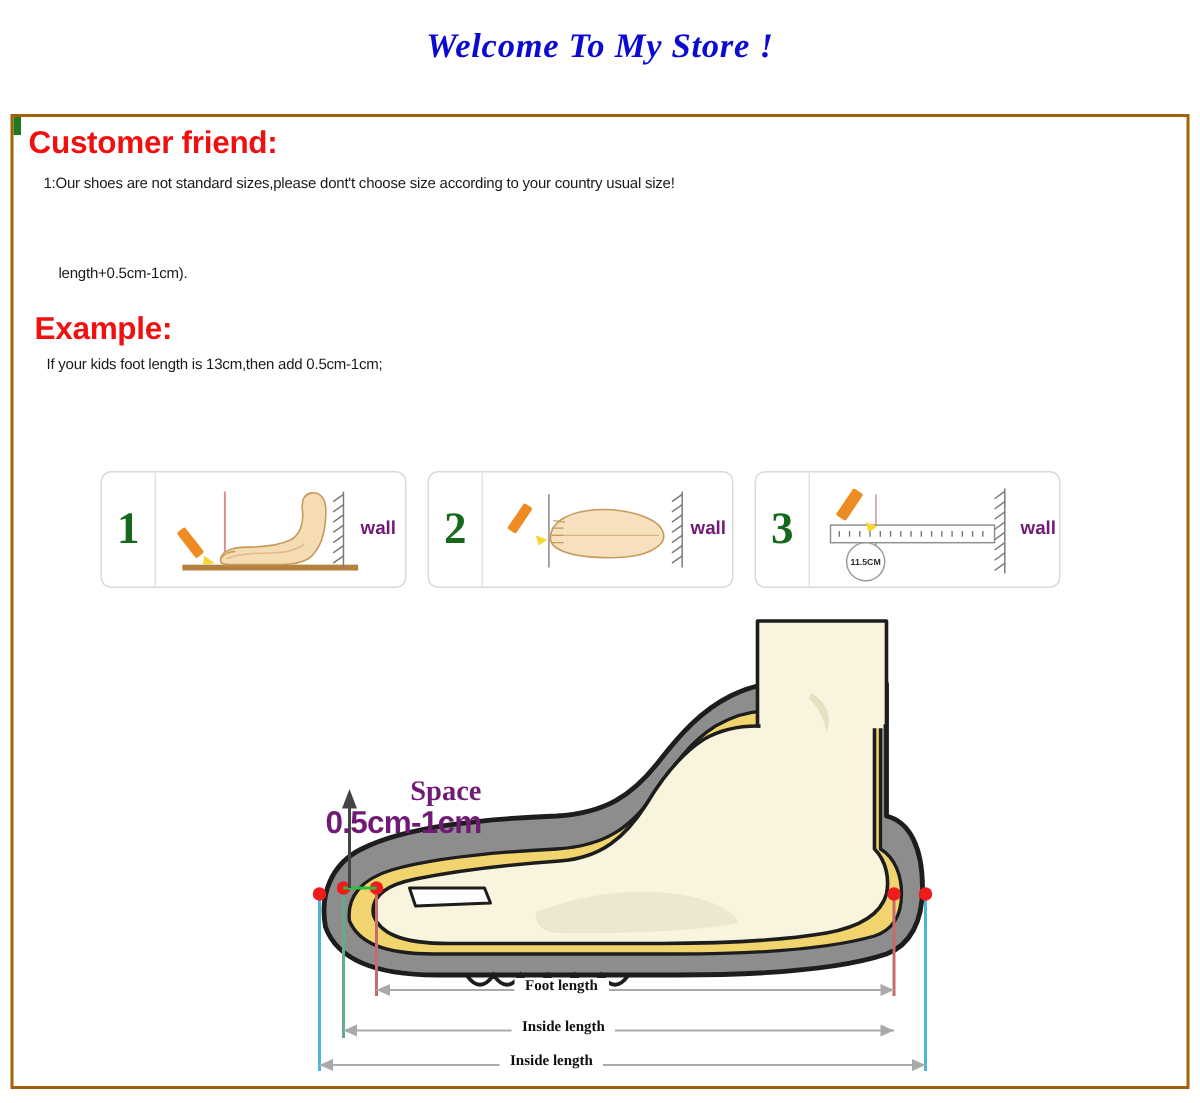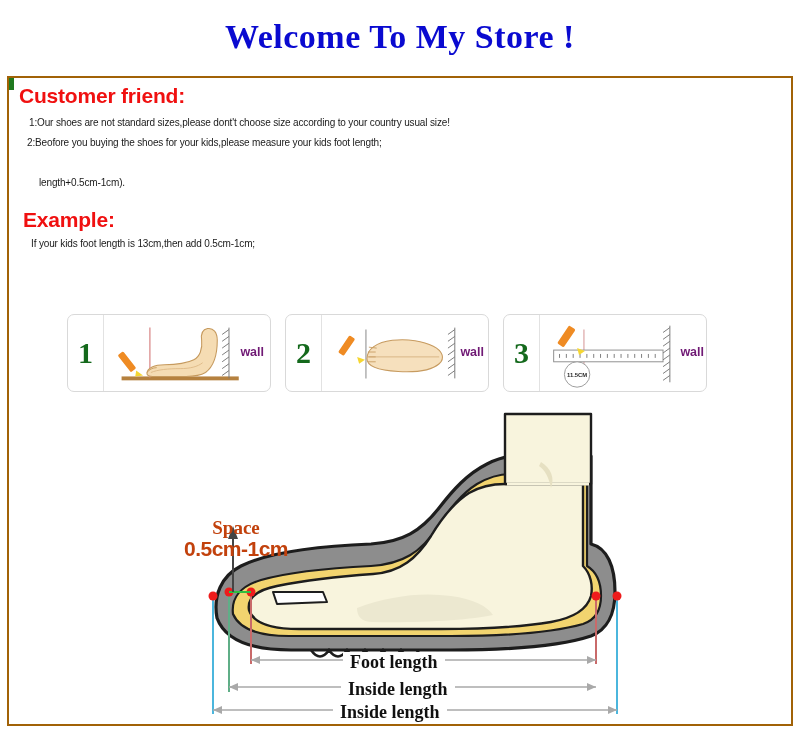--- a/index.html
+++ b/index.html
@@ -19,22 +19,23 @@
 
   
   #title-bar {
     position: absolute;
     left: 0; top: 18px;
     width: 800px;
     text-align: center;
   }
   #store-title {
     font-family: "Liberation Serif", serif;
-    font-weight: bold;
-    font-size: 34px;
+    font-style: italic;
+    font-weight: bold;
+    font-size: 23px;
     color: #0a0ad0;
     letter-spacing: 0.5px;
     white-space: nowrap;
   }
 
   
   #panel {
     position: absolute;
     left: 7px; top: 76px;
     width: 786px; height: 650px;
@@ -118,33 +119,33 @@
   
   #shoe-diagram {
     position: absolute;
     left: 112px; top: 318px;
     width: 560px; height: 320px;
   }
   #space-label {
     position: absolute;
     left: 30px; top: 122px;
     width: 170px;
-    text-align: center;
-    color: #c2410c;
+    text-align: right;
+    color: #701a75;
     font-weight: bold;
     line-height: 1.05;
   }
   #space-word { font-family: "Liberation Serif", serif; font-size: 19px; }
   #space-val  { font-size: 21px; letter-spacing: -0.5px; }
 
   .meas-label {
     position: absolute;
     font-family: "Liberation Serif", serif;
     font-weight: bold;
-    font-size: 18px;
+    font-size: 10px;
     color: #111111;
     background: #ffffff;
     padding: 0 7px;
     white-space: nowrap;
   }
 </style>
 </head>
 <body>
 
 <div id="page">
@@ -152,21 +153,20 @@
   <div id="title-bar">
     <span id="store-title">Welcome To My Store !</span>
   </div>
 
   <div id="panel">
     <div id="corner-accent"></div>
 
     <div id="hdr-customer" class="hdr-red">Customer friend:</div>
 
     <div id="ln1" class="body-line">1:Our shoes are not standard sizes,please dont't choose size according to your country usual size!</div>
-    <div id="ln2" class="body-line">2:Beofore you buying the shoes for your kids,please measure your kids foot length;</div>
     <div id="ln4" class="body-line">length+0.5cm-1cm).</div>
 
     <div id="hdr-example" class="hdr-red">Example:</div>
     <div id="ex1" class="body-line">If your kids foot length is 13cm,then add 0.5cm-1cm;</div>
 
     <div id="steps">
 
       <div class="step-box">
         <div class="step-num-cell">
           <span class="step-num">1</span>

